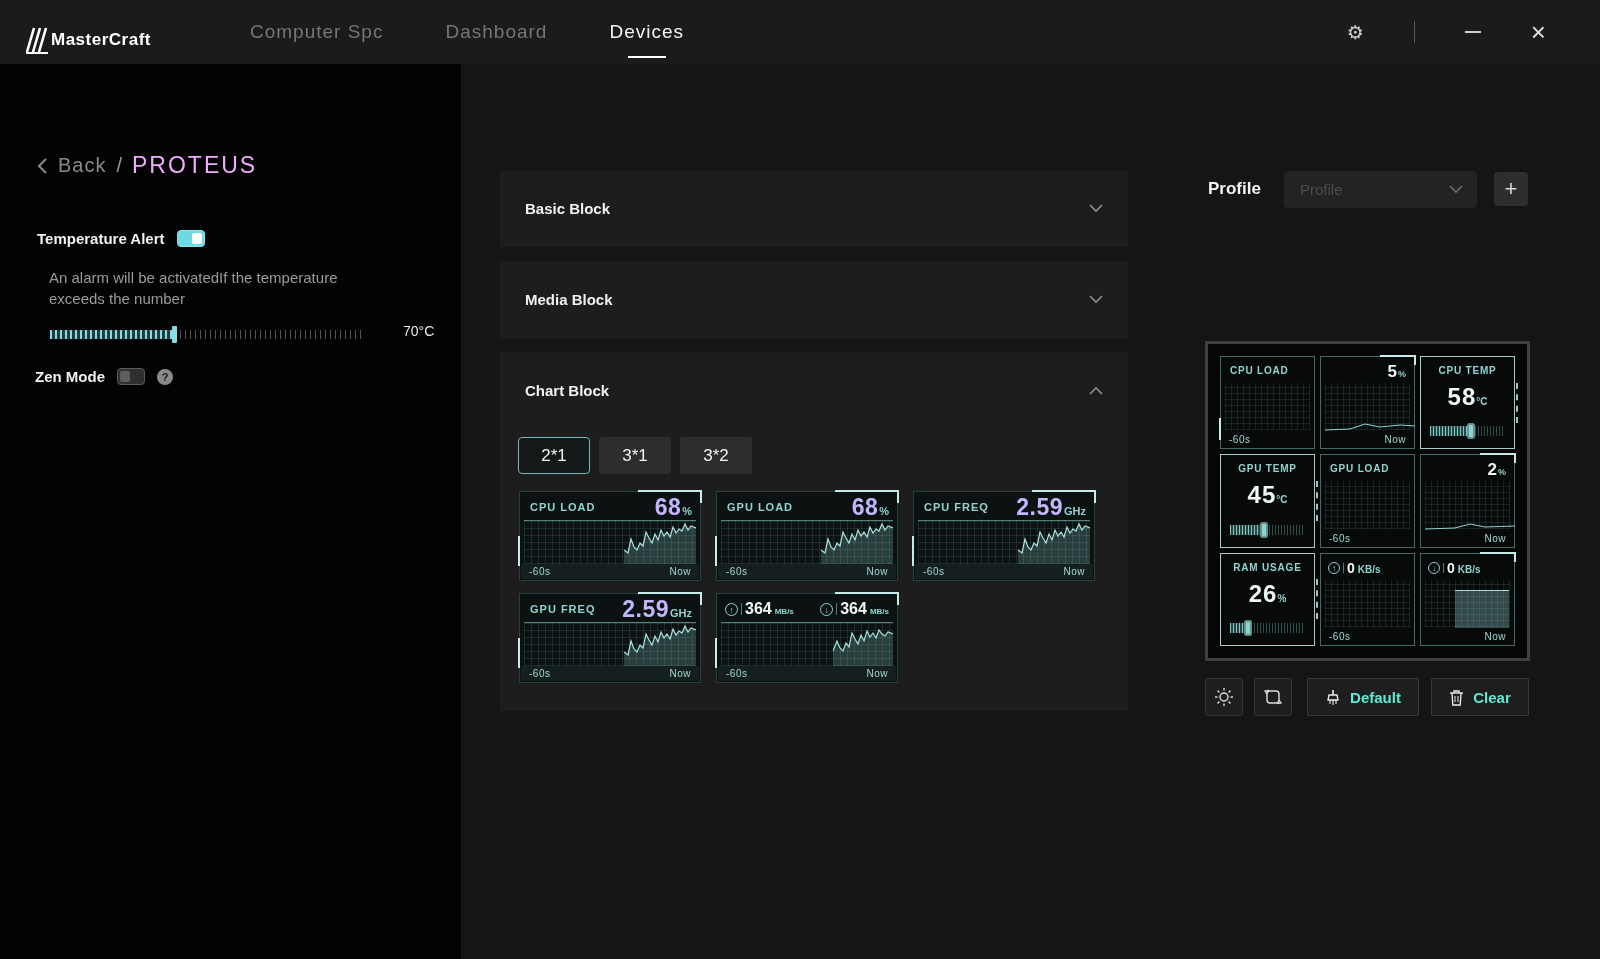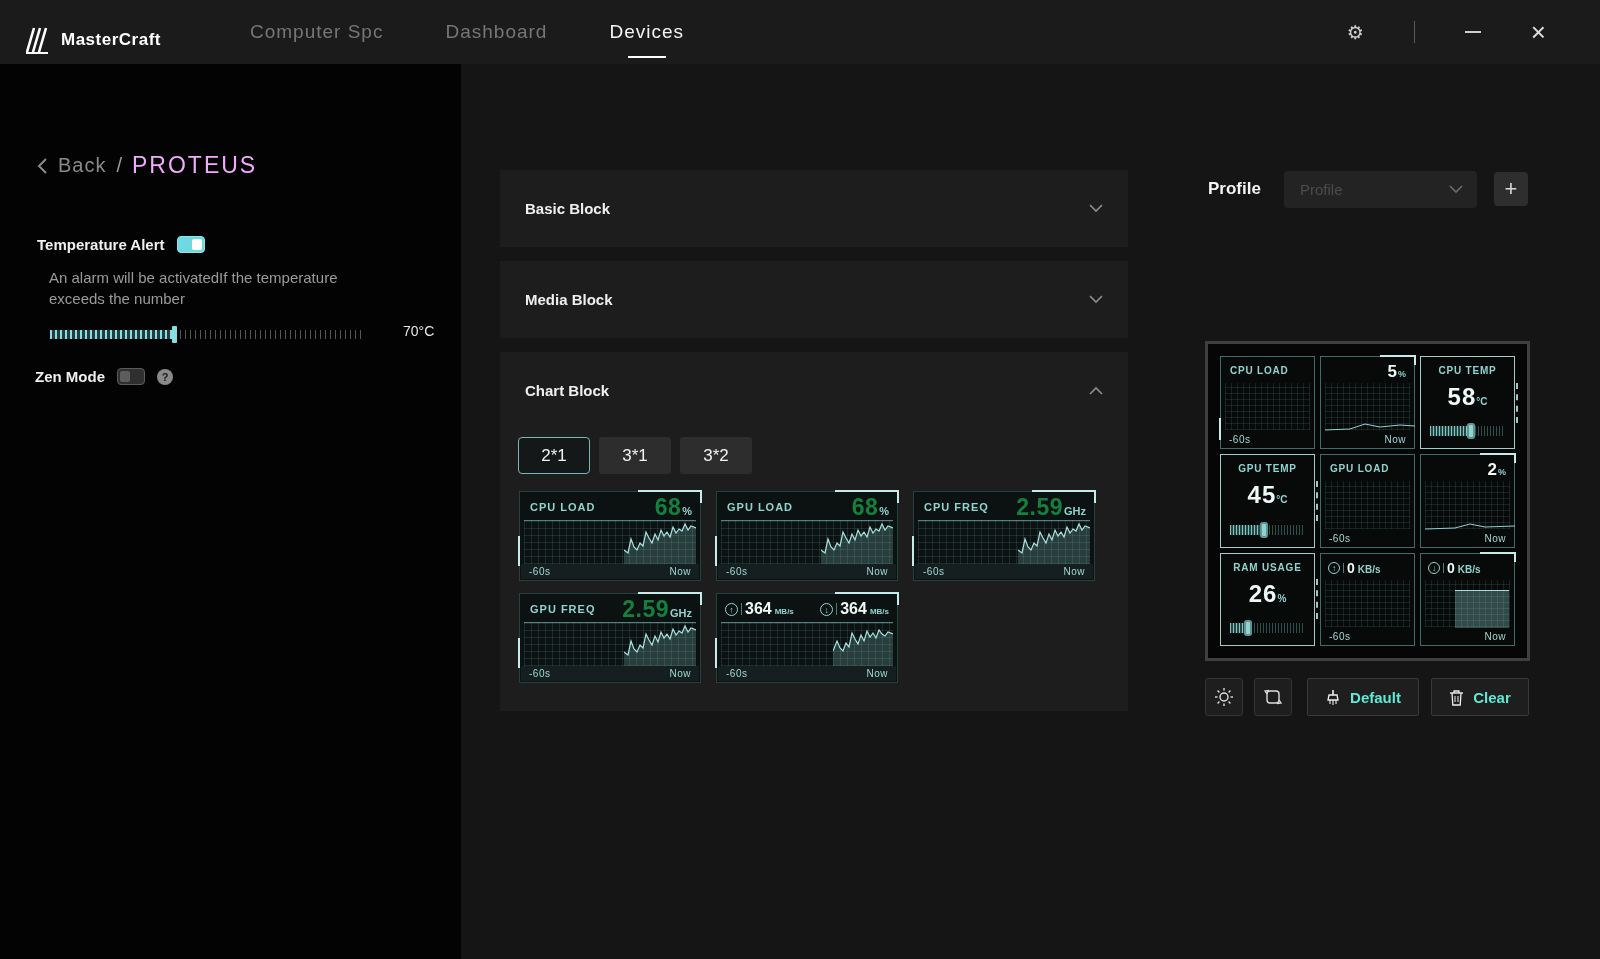--- a/index.html
+++ b/index.html
@@ -1,21 +1,21 @@
 <!DOCTYPE html>
 <html><head>
 <meta charset="utf-8">
 <style>
   * { margin:0; padding:0; box-sizing:border-box; }
   html,body { background:#000; }
   body { font-family:"Liberation Sans", sans-serif; width:1600px; height:959px; position:relative; overflow:hidden; color:#e8e8e8; }
 
   
   .topbar { position:absolute; left:0; top:0; width:1600px; height:64px; background:#1b1b1b; z-index:5; }
-  .brand { position:absolute; left:24px; top:0; height:80px; display:flex; align-items:center; gap:10px; }
+  .brand { position:absolute; left:24px; top:0; height:80px; display:flex; align-items:center; }
   .brand-name { font-size:17px; font-weight:700; letter-spacing:.5px; color:#fff; }
   .nav { position:absolute; left:250px; top:0; height:64px; display:flex; align-items:center; gap:62px; }
   .nav-item { font-size:19px; letter-spacing:1px; color:#767676; position:relative; height:64px; display:flex; align-items:center; cursor:pointer; }
   .nav-item.active { color:#f4f4f4; }
   .nav-item.active::after { content:""; position:absolute; left:50%; transform:translateX(-50%); bottom:6px; width:38px; height:2px; background:#fff; }
   .winctl { position:absolute; right:54px; top:0; height:64px; display:flex; align-items:center; gap:50px; }
   .gear { font-size:19px; color:#cfcfcf; cursor:pointer; }
   .vdiv { width:1px; height:22px; background:#5a5a5a; }
   .min-btn { width:16px; height:2px; background:#cfcfcf; cursor:pointer; }
   .close-btn { font-size:26px; color:#dedede; line-height:1; cursor:pointer; font-weight:300; }
@@ -24,21 +24,21 @@
   .sidebar { position:absolute; left:0; top:64px; width:461px; height:895px; background:#030303; }
   .main { position:absolute; left:461px; top:64px; width:1139px; height:895px; background:#151515; }
 
   
   .breadcrumb { position:absolute; left:37px; top:88px; display:flex; align-items:center; gap:10px; }
   .bc-chev { color:#8a8a8a; }
   .bc-back { font-size:20px; color:#8a8a8a; letter-spacing:1px; cursor:pointer; }
   .bc-sep { font-size:20px; color:#9a9a9a; }
   .bc-device { font-size:23px; color:#f0abfc; letter-spacing:2px; font-weight:500; }
 
-  .ta-row { position:absolute; left:37px; top:172px; display:flex; align-items:center; gap:12px; }
+  .ta-row { position:absolute; left:37px; top:166px; display:flex; align-items:center; gap:12px; }
   .label-strong { font-size:15px; font-weight:700; color:#f0f0f0; }
   .toggle { width:28px; height:17px; border-radius:4px; position:relative; cursor:pointer; }
   .toggle.on { background:#6fd9e2; border:1px solid #8ae6ec; }
   .toggle.on .knob { position:absolute; right:2px; top:2px; width:10px; height:11px; background:#fff; border-radius:2px; }
   .toggle.off { background:#2f2f2f; border:1px solid #5a5a5a; }
   .toggle.off .knob { position:absolute; left:2px; top:2px; width:10px; height:11px; background:#5d5d5d; border-radius:2px; }
   .ta-desc { position:absolute; left:49px; top:203px; width:348px; font-size:15px; line-height:1.4; color:#9b9b9b; }
 
   .slider-row { position:absolute; left:50px; top:262px; width:360px; height:18px; }
   .slider-track { position:absolute; left:0; top:4px; width:311px; height:9px;
@@ -64,21 +64,21 @@
 
   .wgrid { display:grid; grid-template-columns:repeat(3,182px); gap:12px 15px; padding:17px 0 28px 19px; }
 
   
   .widget { position:relative; width:182px; height:90px; background:#0c1212; border:1px solid #24413f; }
   .widget::before { content:""; position:absolute; top:-2px; right:-2px; width:62px; height:11px; border-top:2px solid #c6ecea; border-right:2px solid #c6ecea; }
   .widget::after { content:""; position:absolute; left:-2px; bottom:14px; width:2px; height:30px; background:#c6ecea; }
   .w-head { height:28px; display:flex; align-items:center; justify-content:space-between; padding:2px 8px 0 10px; }
   .w-title { font-size:11px; font-weight:700; letter-spacing:1px; color:#8fd4d0; }
   .w-value { display:flex; align-items:baseline; gap:1px; }
-  .w-value .num { font-size:23px; font-weight:700; color:#15803d; letter-spacing:.5px; }
+  .w-value .num { font-size:23px; font-weight:700; color:#c4b5fd; letter-spacing:.5px; }
   .w-value .unit { font-size:11px; font-weight:700; color:#8fd4d0; }
   .w-head.net { justify-content:space-between; padding:2px 8px 0 8px; }
   .w-netgroup { display:flex; align-items:baseline; gap:3px; }
   .w-neticon { align-self:center; width:13px; height:13px; border:1px solid #8fd4d0; border-radius:50%; color:#8fd4d0; font-size:9px; line-height:13px; text-align:center; }
   .w-netdiv { align-self:center; width:1px; height:12px; background:#4e7a77; }
   .w-netgroup .num { font-size:16px; font-weight:700; color:#eef9f8; }
   .w-netgroup .unit { font-size:8px; font-weight:700; color:#8fd4d0; }
   .w-grid { position:absolute; left:4px; right:4px; top:28px; bottom:16px; border-top:1px solid rgba(143,212,208,.5);
     background:repeating-linear-gradient(0deg,rgba(127,216,212,.13) 0 1px,transparent 1px 7px),
                repeating-linear-gradient(90deg,rgba(127,216,212,.13) 0 1px,transparent 1px 7px); }

